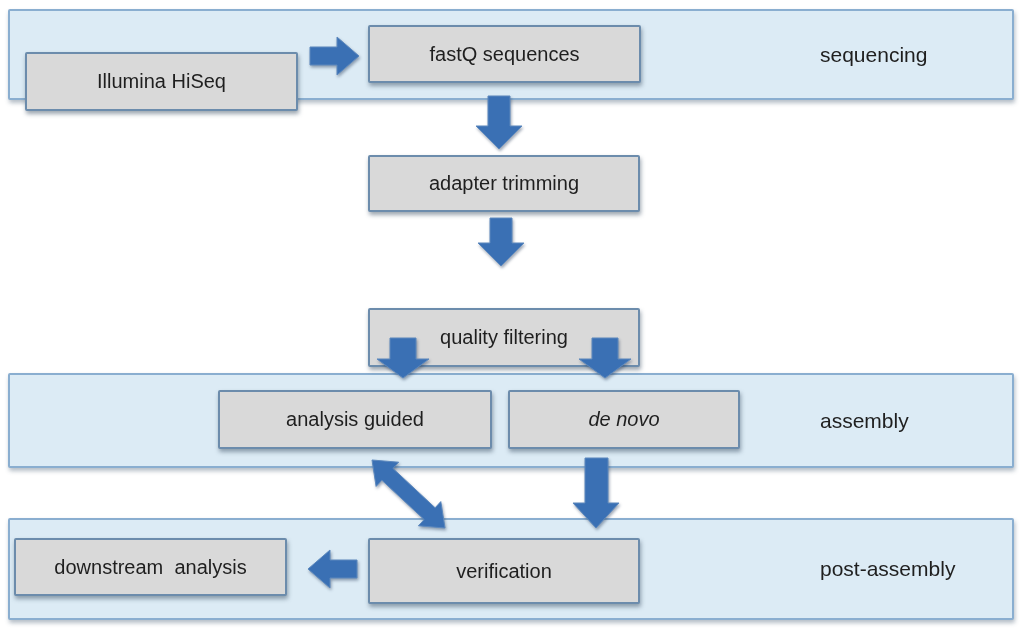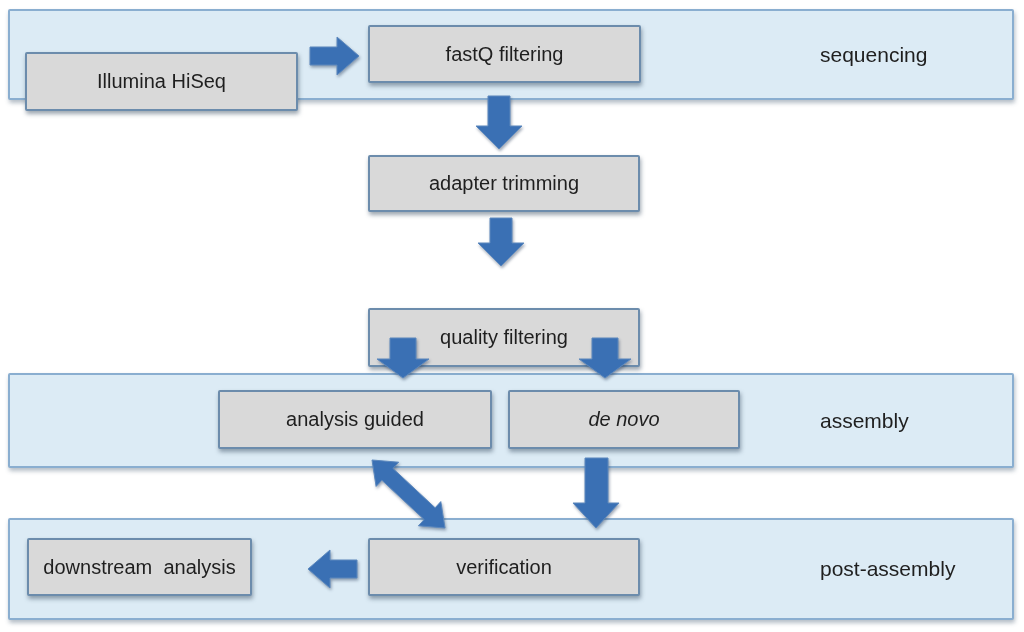--- a/index.html
+++ b/index.html
@@ -71,30 +71,30 @@
     <div class="band-label">sequencing</div>
   </div>
   <div class="band" style="top:373px;height:95px;">
     <div class="band-label">assembly</div>
   </div>
   <div class="band" style="top:518px;height:102px;">
     <div class="band-label">post-assembly</div>
   </div>
 
   <div class="node" style="left:25px;top:40px;width:273px;height:59px;margin-top:12px;">Illumina HiSeq</div>
-  <div class="node" style="left:368px;top:25px;width:273px;height:58px;">fastQ filtering</div>
+  <div class="node" style="left:368px;top:25px;width:273px;height:58px;">fastQ sequences</div>
 
   <div class="node" style="left:368px;top:155px;width:272px;height:57px;">adapter trimming</div>
   <div class="node" style="left:368px;top:272px;width:272px;height:59px;margin-top:36px;">quality filtering</div>
 
   <div class="node" style="left:218px;top:390px;width:274px;height:59px;">analysis guided</div>
   <div class="node italic" style="left:508px;top:390px;width:232px;height:59px;">de novo</div>
 
-  <div class="node" style="left:27px;top:538px;width:225px;height:58px;">downstream  analysis</div>
-  <div class="node" style="left:368px;top:538px;width:272px;height:58px;">verification</div>
+  <div class="node" style="left:14px;top:538px;width:273px;height:58px;">downstream  analysis</div>
+  <div class="node" style="left:368px;top:538px;width:272px;height:66px;">verification</div>
 
   <svg class="arrow-layer" viewBox="0 0 1024 632">
 
     <polygon points="310,47 337,47 337,37 359,56 337,75 337,65 310,65"></polygon>
 
     <polygon points="488,96 510,96 510,126 522,126 499,149 476,126 488,126"></polygon>
 
     <polygon points="490,218 512,218 512,243 524,243 501,266 478,243 490,243"></polygon>
 
     <polygon points="390,338 416,338 416,359 429,359 403,378 377,359 390,359"></polygon>

